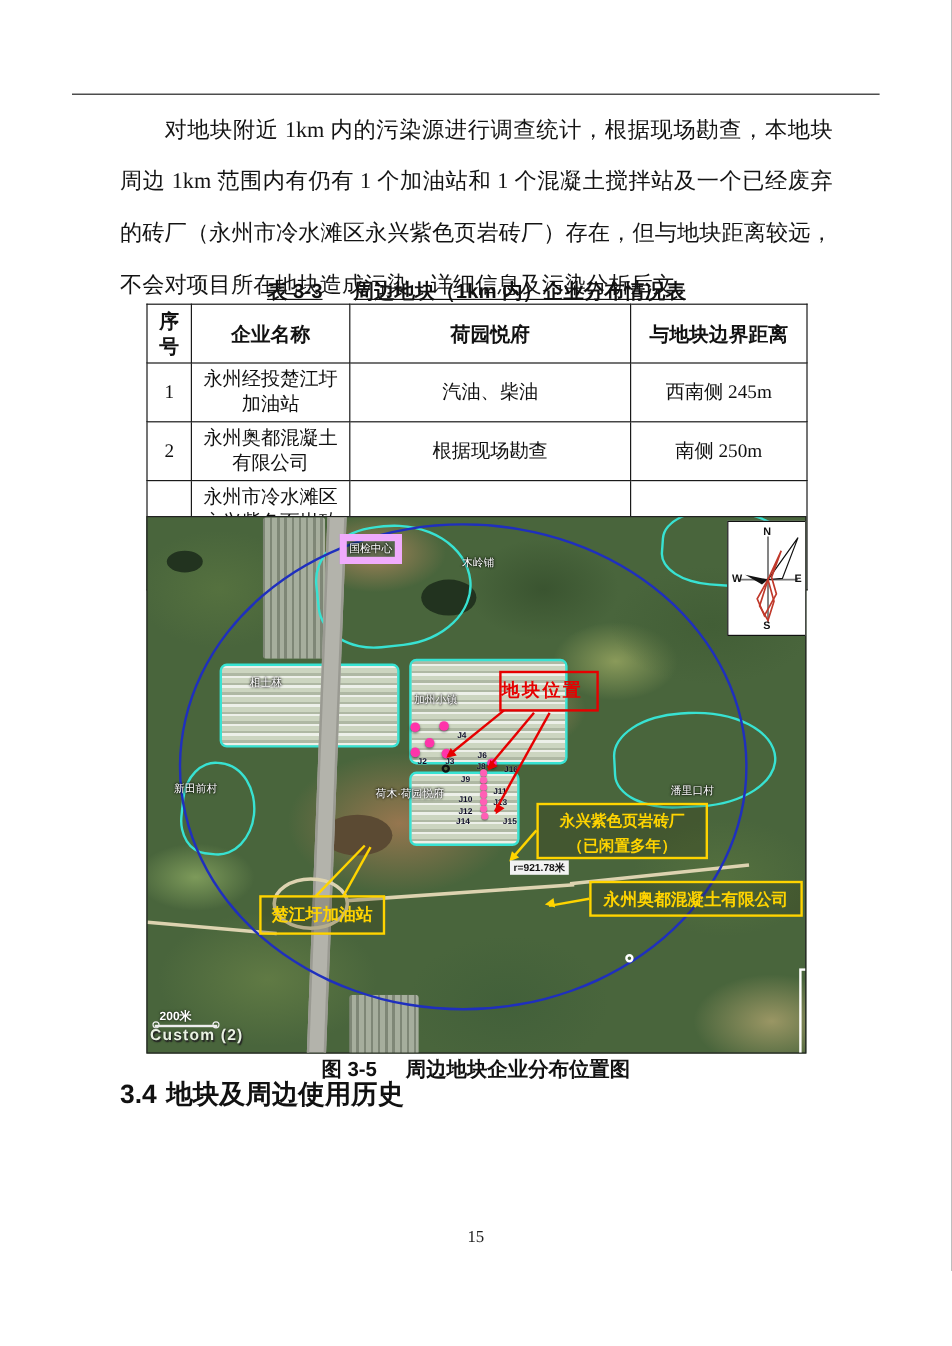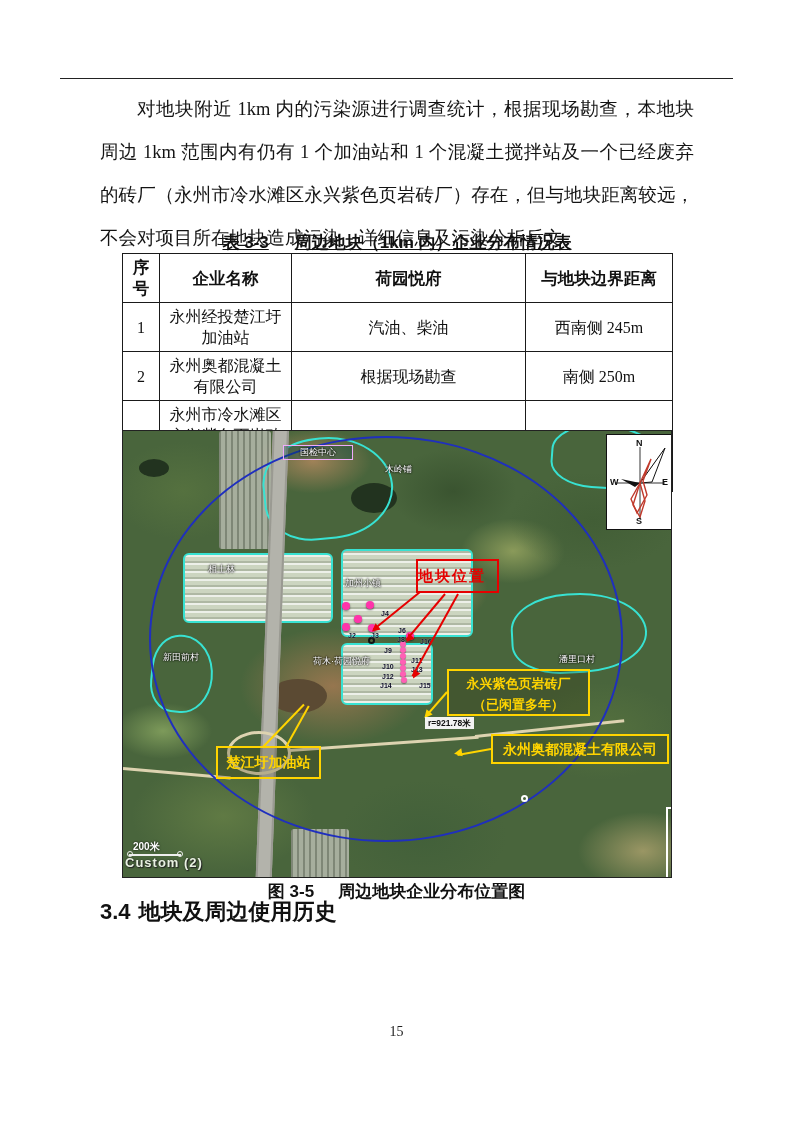--- a/index.html
+++ b/index.html
@@ -59,21 +59,21 @@
     background:#b3b3ab; border-left:2px solid #9a9a92; border-right:2px solid #9a9a92;
     transform:rotate(2.2deg); transform-origin:top left; }
   .road-thin { position:absolute; height:3px; background:#ddd3b0; transform-origin:0 50%; }
   .road-loop { position:absolute; left:104px; top:300px; width:64px; height:44px;
     border:3px solid #ddd3b0; border-radius:50%; background:rgba(0,0,0,0); }
   .circle-1km { position:absolute; left:26px; top:5px; width:474px; height:406px;
     border:2.2px solid #1f2fbe; border-radius:50%; }
   .ring { position:absolute; border-radius:50%; background:rgba(0,0,0,0); }
   .place-label { position:absolute; color:#fff; font-size:9px; white-space:nowrap;
     text-shadow:0 0 2px #000, 0 0 2px #000; }
-  .place-label.boxed { border:1px solid #f0abfc; background:rgba(0,70,70,.35); padding:0 16px; }
+  .place-label.boxed { border:6px solid #f0abfc; background:rgba(0,70,70,.35); padding:0 2px; }
   .pin { position:absolute; width:8px; height:8px; border-radius:50%; background:#ff34aa;
     box-shadow:0 1px 2px rgba(0,0,0,.55); }
   .dot { position:absolute; width:6px; height:6px; border-radius:50%; background:#ff5fb5;
     box-shadow:0 1px 1px rgba(0,0,0,.4); }
   .sample-label { position:absolute; color:#0c0c26; font-size:7px; font-weight:bold;
     text-shadow:0 0 1px rgba(255,255,255,.7); white-space:nowrap; }
   .site-box { position:absolute; left:293px; top:128px; width:83px; height:34px;
     border:2.5px solid #e60000; color:#e60000; font-weight:bold; font-size:15px;
     letter-spacing:2px; line-height:30px; white-space:nowrap; }
   .leader { position:absolute; height:2px; transform-origin:0 50%; }
@@ -189,21 +189,21 @@
     <div class="road-thin" style="left:0;top:336px;width:108px;transform:rotate(5deg);"></div>
 
     <div class="circle-1km"></div>
     <div class="ring" style="left:398px;top:364px;width:7px;height:7px;border:2px solid #fff;"></div>
     <div class="ring" style="left:245px;top:206px;width:7px;height:7px;border:2px solid #111;"></div>
 
     <span class="place-label boxed" style="left:160px;top:14px;">国检中心</span>
     <span class="place-label" style="left:262px;top:32px;">木岭铺</span>
     <span class="place-label" style="left:85px;top:132px;">相士林</span>
     <span class="place-label" style="left:222px;top:146px;">加州小镇</span>
-    <span class="place-label" style="left:22px;top:220px;margin-left:18px;">新田前村</span>
+    <span class="place-label" style="left:22px;top:220px;">新田前村</span>
     <span class="place-label" style="left:190px;top:224px;">荷木·荷园悦府</span>
     <span class="place-label" style="left:436px;top:222px;">潘里口村</span>
 
     <div class="pin" style="left:219px;top:171px;"></div>
     <div class="pin" style="left:243px;top:170px;"></div>
     <div class="pin" style="left:231px;top:184px;"></div>
     <div class="pin" style="left:245px;top:193px;"></div>
     <div class="pin" style="left:219px;top:192px;"></div>
     <div class="pin" style="left:283px;top:201px;"></div>
     <div class="dot" style="left:277px;top:210px;"></div>

